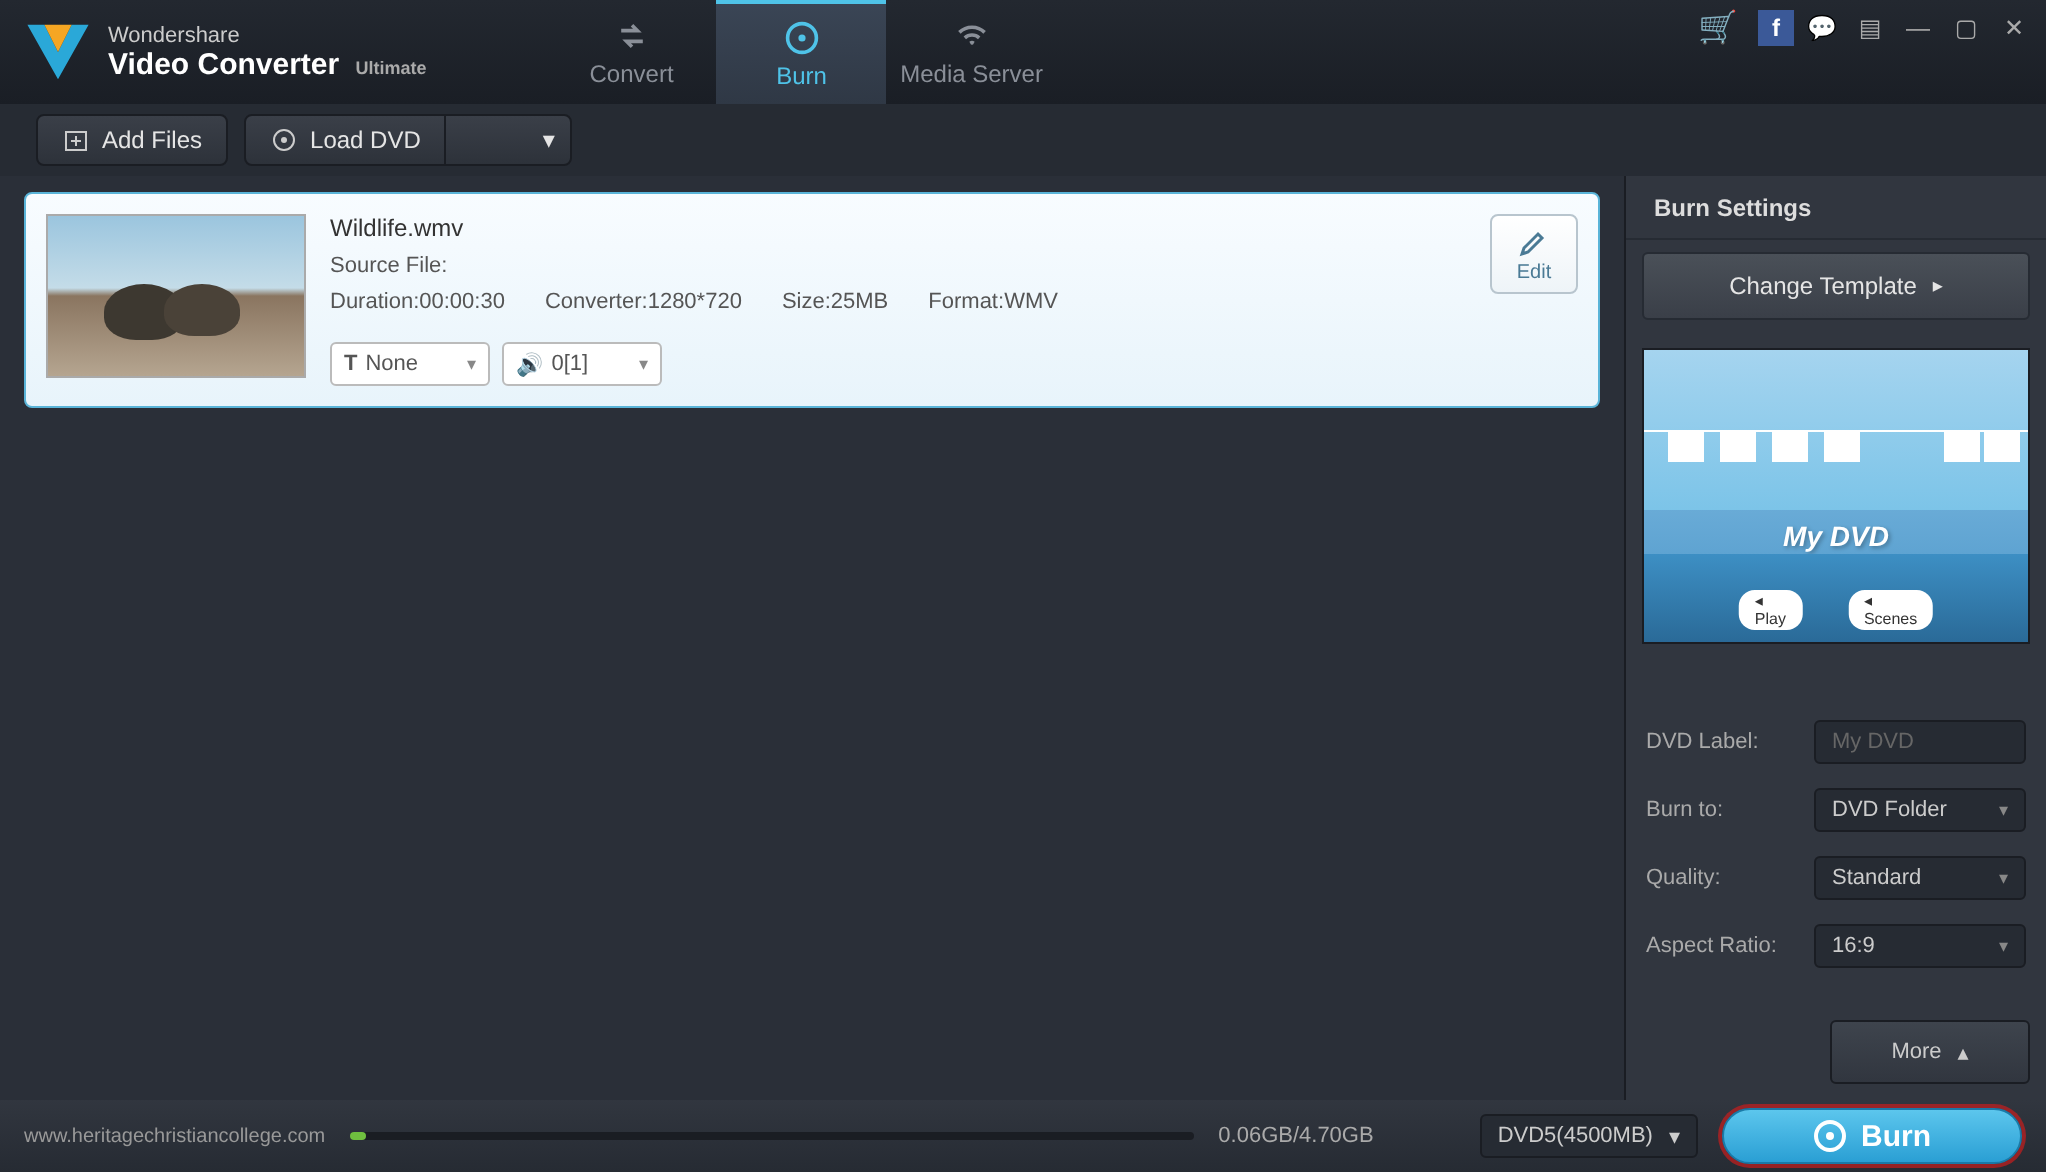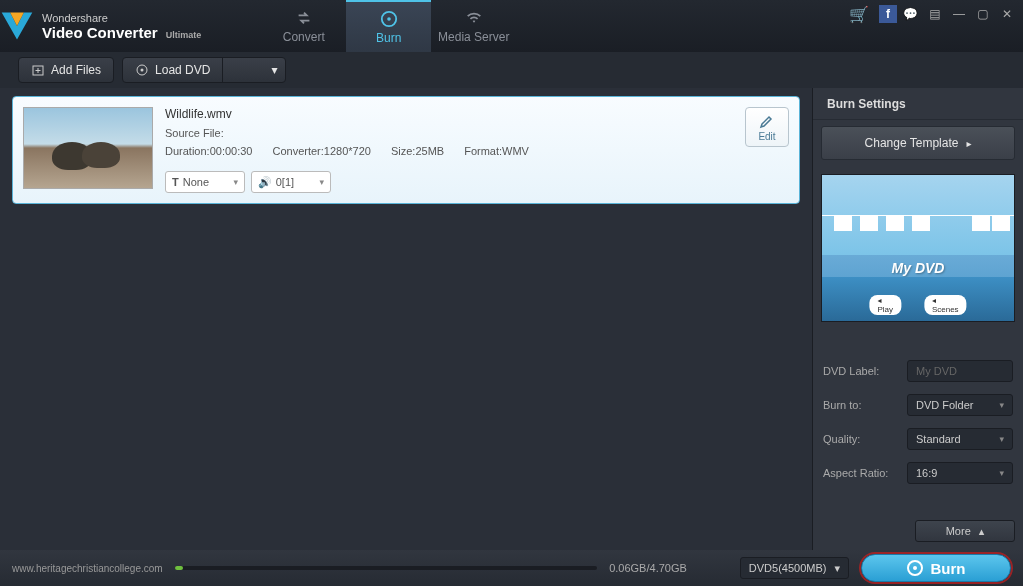--- a/index.html
+++ b/index.html
@@ -1,19 +1,19 @@
 <!DOCTYPE html>
 <html><head>
 <meta charset="utf-8">
 <style>
 * { margin: 0; padding: 0; box-sizing: border-box; font-family: Arial, sans-serif; }
 body { width: 1023px; height: 586px; background: #2a2f38; overflow: hidden; }
 
 .titlebar { height: 52px; background: linear-gradient(#232830, #1a1e25); display: flex; align-items: center; position: relative; }
-.logo-area { display: flex; align-items: center; }
+.logo-area { display: flex; align-items: center; padding-left: 12px; }
 .logo-v { width: 34px; height: 34px; margin-right: 8px; position: relative; }
 .logo-v svg { width: 100%; height: 100%; }
 .brand-text { display: flex; flex-direction: column; color: #fff; }
 .brand-line { font-size: 11px; color: #ccc; }
 .brand-main { font-size: 15px; font-weight: bold; }
 .brand-sub { font-size: 9px; color: #aaa; margin-left: 4px; }
 
 .main-tabs { display: flex; margin-left: 60px; height: 100%; }
 .main-tab { width: 85px; display: flex; flex-direction: column; align-items: center; justify-content: center; color: #8a8f98; cursor: pointer; font-size: 12px; gap: 3px; }
 .main-tab.active { background: linear-gradient(#3a4555, #2f3845); color: #4fc3e8; border-top: 2px solid #4fc3e8; }
@@ -70,21 +70,21 @@
 .dvd-menu-btn { background: #fff; border-radius: 8px; padding: 1px 8px; font-size: 8px; color: #333; }
 
 .settings-grid { padding: 10px 10px; display: flex; flex-direction: column; gap: 12px; margin-top: 20px; }
 .setting-row { display: flex; align-items: center; gap: 8px; }
 .setting-label { width: 76px; color: #aaa; font-size: 11px; }
 .setting-select { flex: 1; height: 22px; background: #262b33; border: 1px solid #1a1d23; border-radius: 3px; display: flex; align-items: center; padding: 0 8px; color: #ccc; font-size: 11px; cursor: pointer; }
 .setting-select.input-style { color: #666; }
 .setting-select .sel-arrow { margin-left: auto; font-size: 9px; color: #888; }
 
 .side-bottom { margin-top: auto; padding: 8px; display: flex; justify-content: flex-end; }
-.more-btn { width: 100px; height: 22px; background: linear-gradient(#3e444d, #31363f); border: 1px solid #1a1d23; border-radius: 3px; color: #ccc; font-size: 11px; display: flex; align-items: center; justify-content: center; gap: 8px; cursor: pointer; }
+.more-btn { width: 100px; height: 32px; background: linear-gradient(#3e444d, #31363f); border: 1px solid #1a1d23; border-radius: 3px; color: #ccc; font-size: 11px; display: flex; align-items: center; justify-content: center; gap: 8px; cursor: pointer; }
 
 .statusbar { height: 36px; background: linear-gradient(#31363f, #262b33); display: flex; align-items: center; padding: 0 12px; gap: 12px; }
 .url-text { color: #999; font-size: 10px; }
 .progress-track { flex: 1; max-width: 540px; height: 4px; background: #1a1d23; border-radius: 2px; position: relative; }
 .progress-fill { position: absolute; left: 0; top: 0; bottom: 0; width: 2%; background: #6fbf3f; border-radius: 2px; }
 .size-text { color: #aaa; font-size: 11px; }
 .disc-select { height: 22px; background: #262b33; border: 1px solid #1a1d23; border-radius: 3px; display: flex; align-items: center; padding: 0 8px; color: #ccc; font-size: 11px; cursor: pointer; gap: 8px; margin-left: 41px; }
 .burn-btn { margin-left: auto; width: 150px; height: 28px; background: linear-gradient(#5cc6ed, #2a9fd4); border: 1px solid #1a7aa8; border-radius: 14px; display: flex; align-items: center; justify-content: center; gap: 8px; color: #fff; font-size: 15px; font-weight: bold; cursor: pointer; box-shadow: 0 0 0 2px rgba(200,30,30,0.7); }
 .burn-btn .disc-ico { width: 16px; height: 16px; border: 2px solid #fff; border-radius: 50%; position: relative; }
 .burn-btn .disc-ico::after { content: ''; position: absolute; inset: 4px; background: #fff; border-radius: 50%; }

